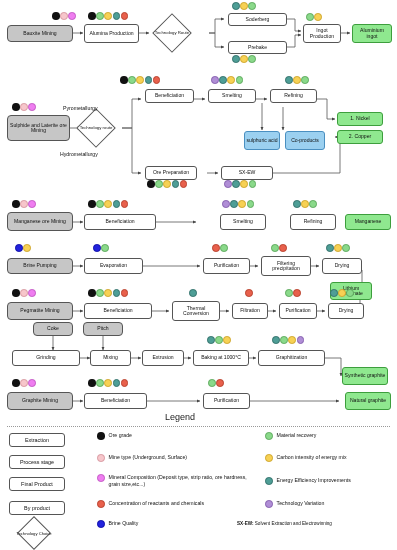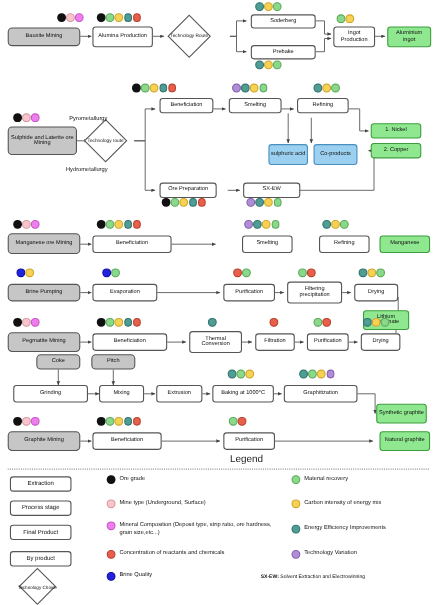--- a/index.html
+++ b/index.html
@@ -367,21 +367,21 @@
   <div class="node process" style="left:84px;top:393px;width:63px;height:16px;">Beneficiation</div>
 
   <div class="dotrow" style="left:208px;top:379px;">
     <span class="dot d-green"></span>
     <span class="dot d-red"></span>
   </div>
   <div class="node process" style="left:203px;top:393px;width:47px;height:16px;">Purification</div>
 
   <div class="node final" style="left:345px;top:392px;width:46px;height:18px;">Natural graphite</div>
 
-  <div class="legend-title" style="left:165px;top:412px;margin-left:44px;">Legend</div>
+  <div class="legend-title" style="left:165px;top:412px;">Legend</div>
   <div class="legend-sep" style="left:7px;top:426px;width:383px;"></div>
 
   <div class="lg-box extraction" style="left:9px;top:433px;width:56px;height:14px;">Extraction</div>
   <div class="lg-box process" style="left:9px;top:455px;width:56px;height:14px;">Process stage</div>
   <div class="lg-box final" style="left:9px;top:477px;width:56px;height:14px;">Final Product</div>
   <div class="lg-box byproduct" style="left:9px;top:501px;width:56px;height:14px;">By product</div>
   <div class="diamond" style="left:22px;top:521px;width:24px;height:24px;"></div>
   <div class="diamond-label" style="left:12px;top:526px;width:44px;height:16px;font-size:4.2px;">Technology Choice</div>
 
   <div class="legend-row" style="left:97px;top:432px;width:145px;">

